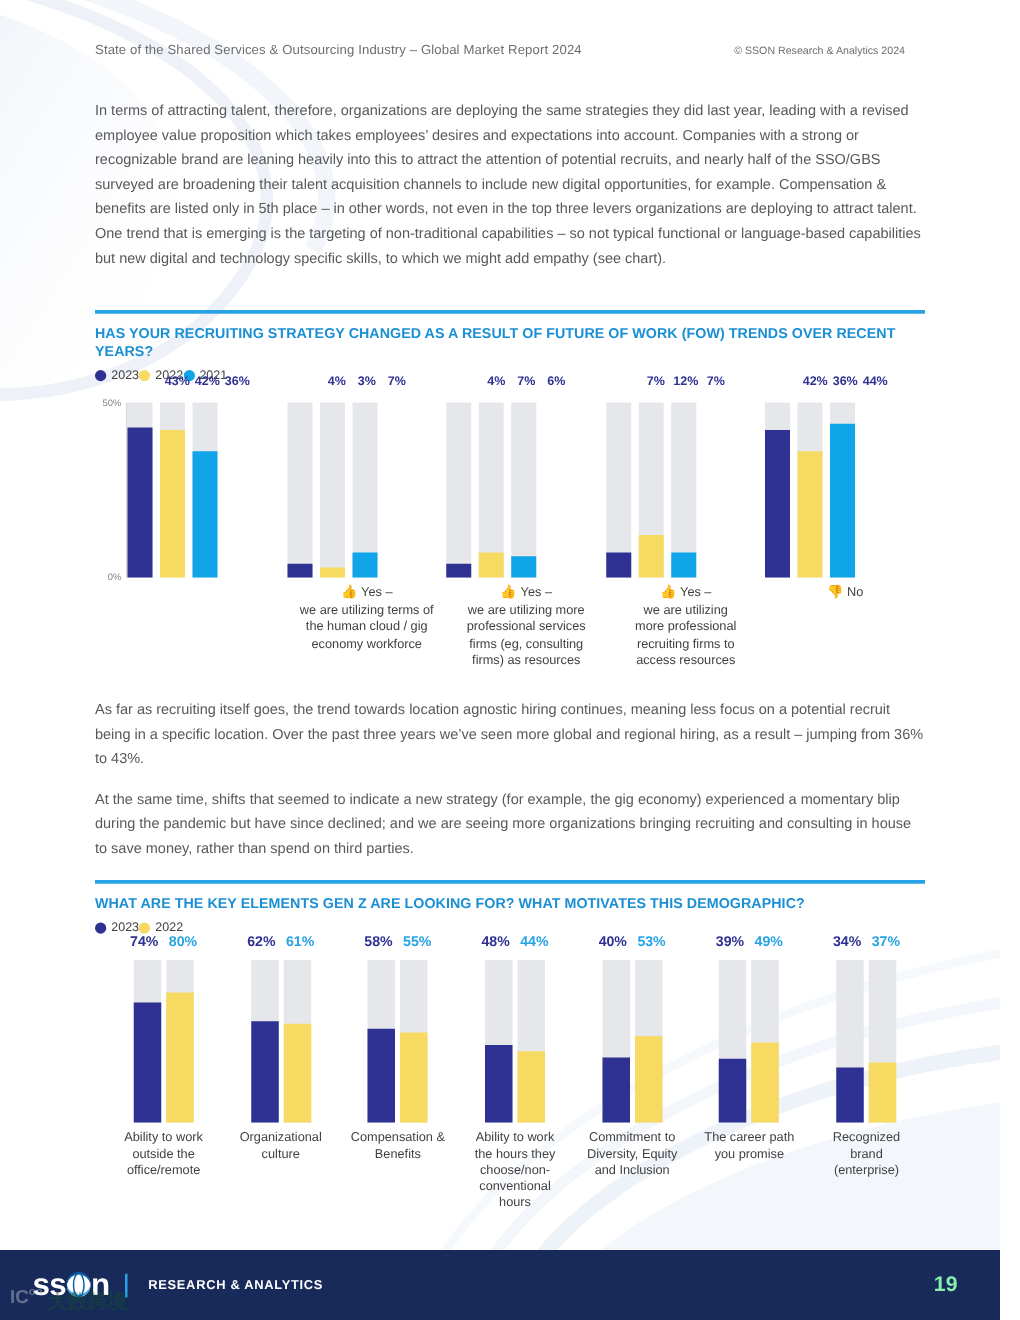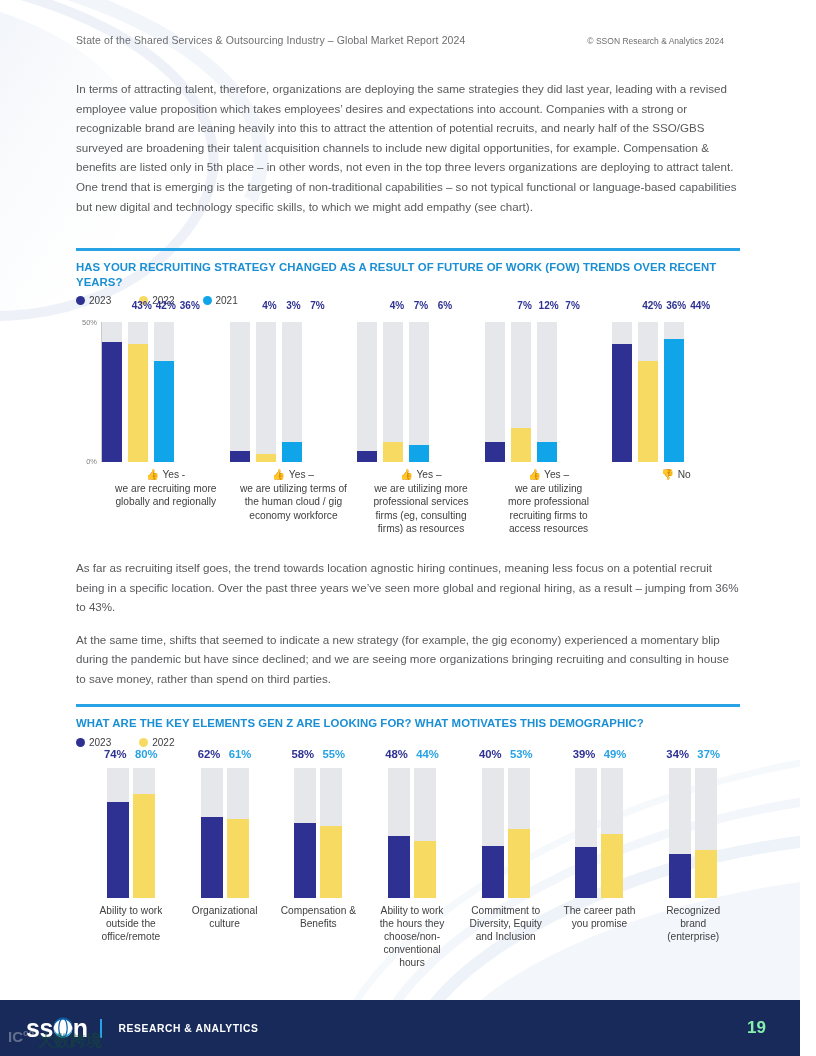--- a/index.html
+++ b/index.html
@@ -51,21 +51,21 @@
     margin: 0 0 9px 0;
   }
   .chart-title {
     color: #1a8fd4;
     font-weight: bold;
     font-size: 11.4px;
     line-height: 14.5px;
     letter-spacing: .005em;
     margin: 0 0 6px 0;
   }
-  .legend { display: flex; align-items: center; gap: 28px; margin: 0 0 6px 0; }
+  .legend { display: flex; align-items: center; gap: 0; margin: 0 0 6px 0; }
   .legend-item { display: flex; align-items: center; gap: 4px; }
   .legend-dot { width: 9px; height: 9px; border-radius: 50%; display: inline-block; }
   .legend-label { font-size: 10px; color: #414042; }
 
   
   .c1-plot {
     position: relative;
     height: 140px;
     margin-top: 16px;
     display: flex;
@@ -292,25 +292,20 @@
               <div class="bar-track">
                 <div class="bar-fill" style="background: rgb(46, 49, 146); height: 120px;"></div>
               </div>
               <div class="bar-track">
                 <div class="bar-fill" style="background: rgb(247, 218, 98); height: 118px;"></div>
               </div>
               <div class="bar-track">
                 <div class="bar-fill" style="background: rgb(16, 164, 232); height: 101px;"></div>
               </div>
             </div>
-            <div class="c1-caption">
-              <div><span class="thumb" style="margin-right: 3px;">👍</span>Yes -</div>
-              <div>we are recruiting more</div>
-              <div>globally and regionally</div>
-            </div>
           </div>
           <div class="c1-group">
             <div class="c1-values">
               <span>4%</span>
               <span>3%</span>
               <span>7%</span>
             </div>
             <div class="c1-bars">
               <div class="bar-track">
                 <div class="bar-fill" style="background: rgb(46, 49, 146); height: 11px;"></div>

